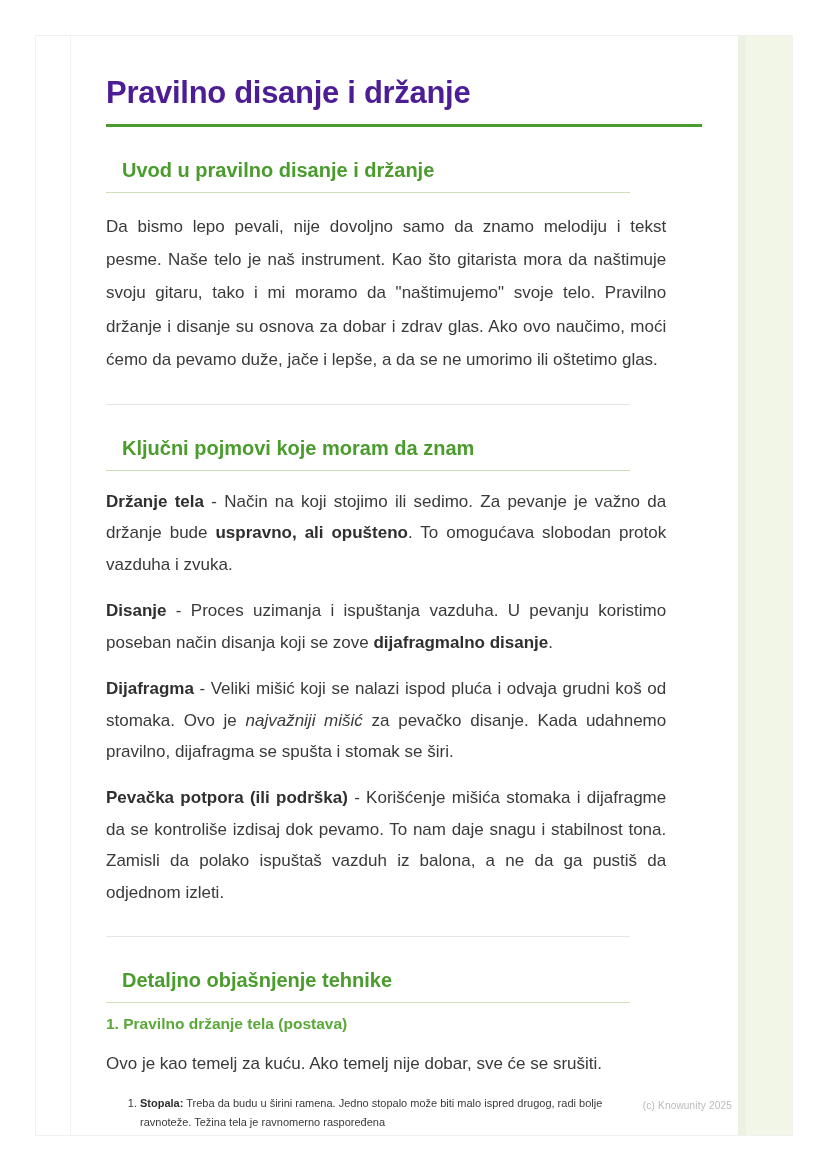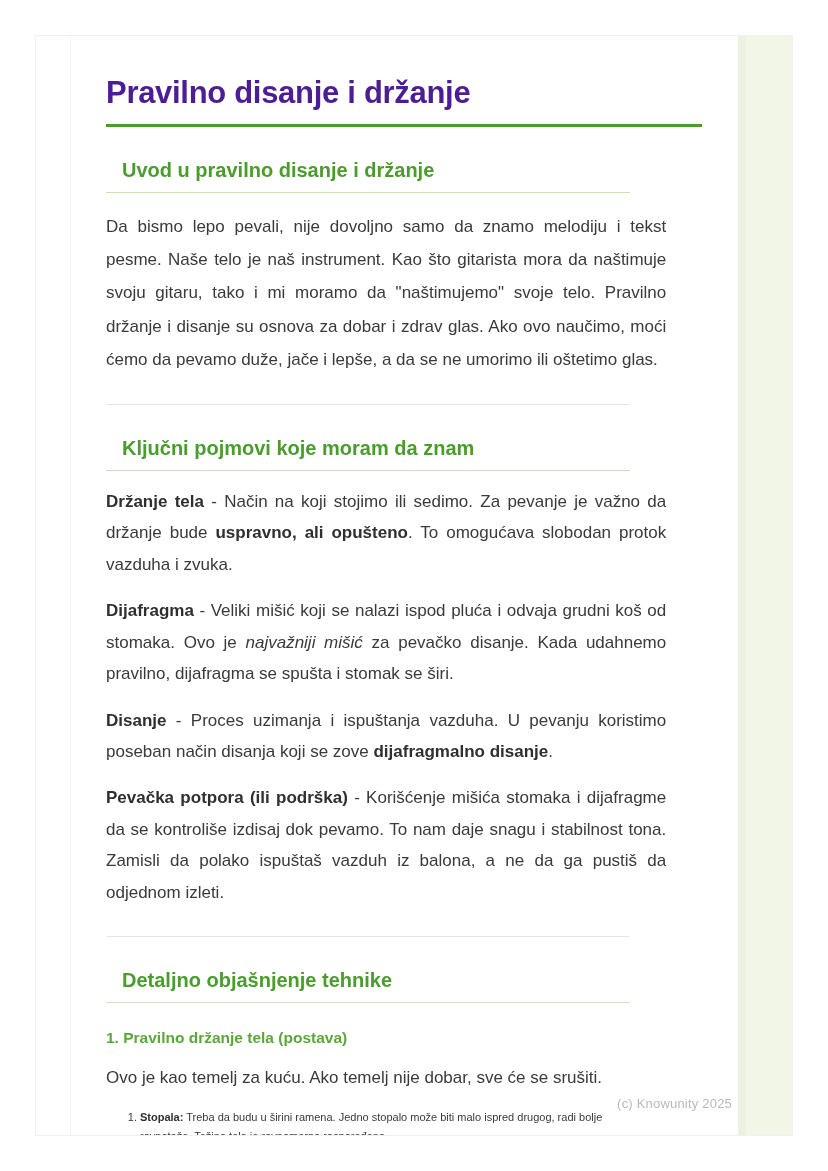--- a/index.html
+++ b/index.html
@@ -82,21 +82,21 @@
   .sec-rule {
     margin-top: 10px;
     height: 1px;
     background: #cfe0b9;
     width: 88%;
   }
   h3.sub-title {
     font-size: 15.5px;
     color: #5aa83a;
     font-weight: bold;
-    margin: 26px 0 0 0;
+    margin: 12px 0 0 0;
   }
   p.body {
     font-size: 17px;
     line-height: 1.95;
     color: #3a3a3a;
     margin: 17px 0 0 0;
     text-align: justify;
     max-width: 94%;
   }
   p.body.tight {
@@ -122,21 +122,21 @@
   ol.numlist li {
     margin-top: 4px;
     max-width: 84%;
   }
   b, strong { color: #2f2f2f; }
   em { font-style: italic; }
   .footer-credit {
     position: absolute;
     right: 60px;
     bottom: 24px;
-    font-size: 13px;
+    font-size: 10px;
     color: #b9b9b9;
     letter-spacing: 0.2px;
   }
 </style>
 </head>
 <body>
 
 <div class="page">
   <div class="side-band"></div>
   <div class="side-band-inner"></div>
@@ -154,25 +154,25 @@
     <div class="hr-soft"></div>
 
     <h2 class="sec-title">Ključni pojmovi koje moram da znam</h2>
     <div class="sec-rule"></div>
 
     <p class="body tight">
       <b>Držanje tela</b><span> - Način na koji stojimo ili sedimo. Za pevanje je važno da držanje bude </span><b>uspravno, ali opušteno</b><span>. To omogućava slobodan protok vazduha i zvuka.</span>
     </p>
 
     <p class="body tight">
-      <b>Dijafragma</b><span> - Veliki mišić koji se nalazi ispod pluća i odvaja grudni koš od stomaka. Ovo je </span><em>najvažniji mišić</em><span> za pevačko disanje. Kada udahnemo pravilno, dijafragma se spušta i stomak se širi.</span>
+      <b>Disanje</b><span> - Proces uzimanja i ispuštanja vazduha. U pevanju koristimo poseban način disanja koji se zove </span><b>dijafragmalno disanje</b><span>.</span>
     </p>
 
     <p class="body tight">
-      <b>Disanje</b><span> - Proces uzimanja i ispuštanja vazduha. U pevanju koristimo poseban način disanja koji se zove </span><b>dijafragmalno disanje</b><span>.</span>
+      <b>Dijafragma</b><span> - Veliki mišić koji se nalazi ispod pluća i odvaja grudni koš od stomaka. Ovo je </span><em>najvažniji mišić</em><span> za pevačko disanje. Kada udahnemo pravilno, dijafragma se spušta i stomak se širi.</span>
     </p>
 
     <p class="body tight">
       <b>Pevačka potpora (ili podrška)</b><span> - Korišćenje mišića stomaka i dijafragme da se kontroliše izdisaj dok pevamo. To nam daje snagu i stabilnost tona. Zamisli da polako ispuštaš vazduh iz balona, a ne da ga pustiš da odjednom izleti.</span>
     </p>
 
     <div class="hr-soft"></div>
 
     <h2 class="sec-title">Detaljno objašnjenje tehnike</h2>
     <div class="sec-rule"></div>

